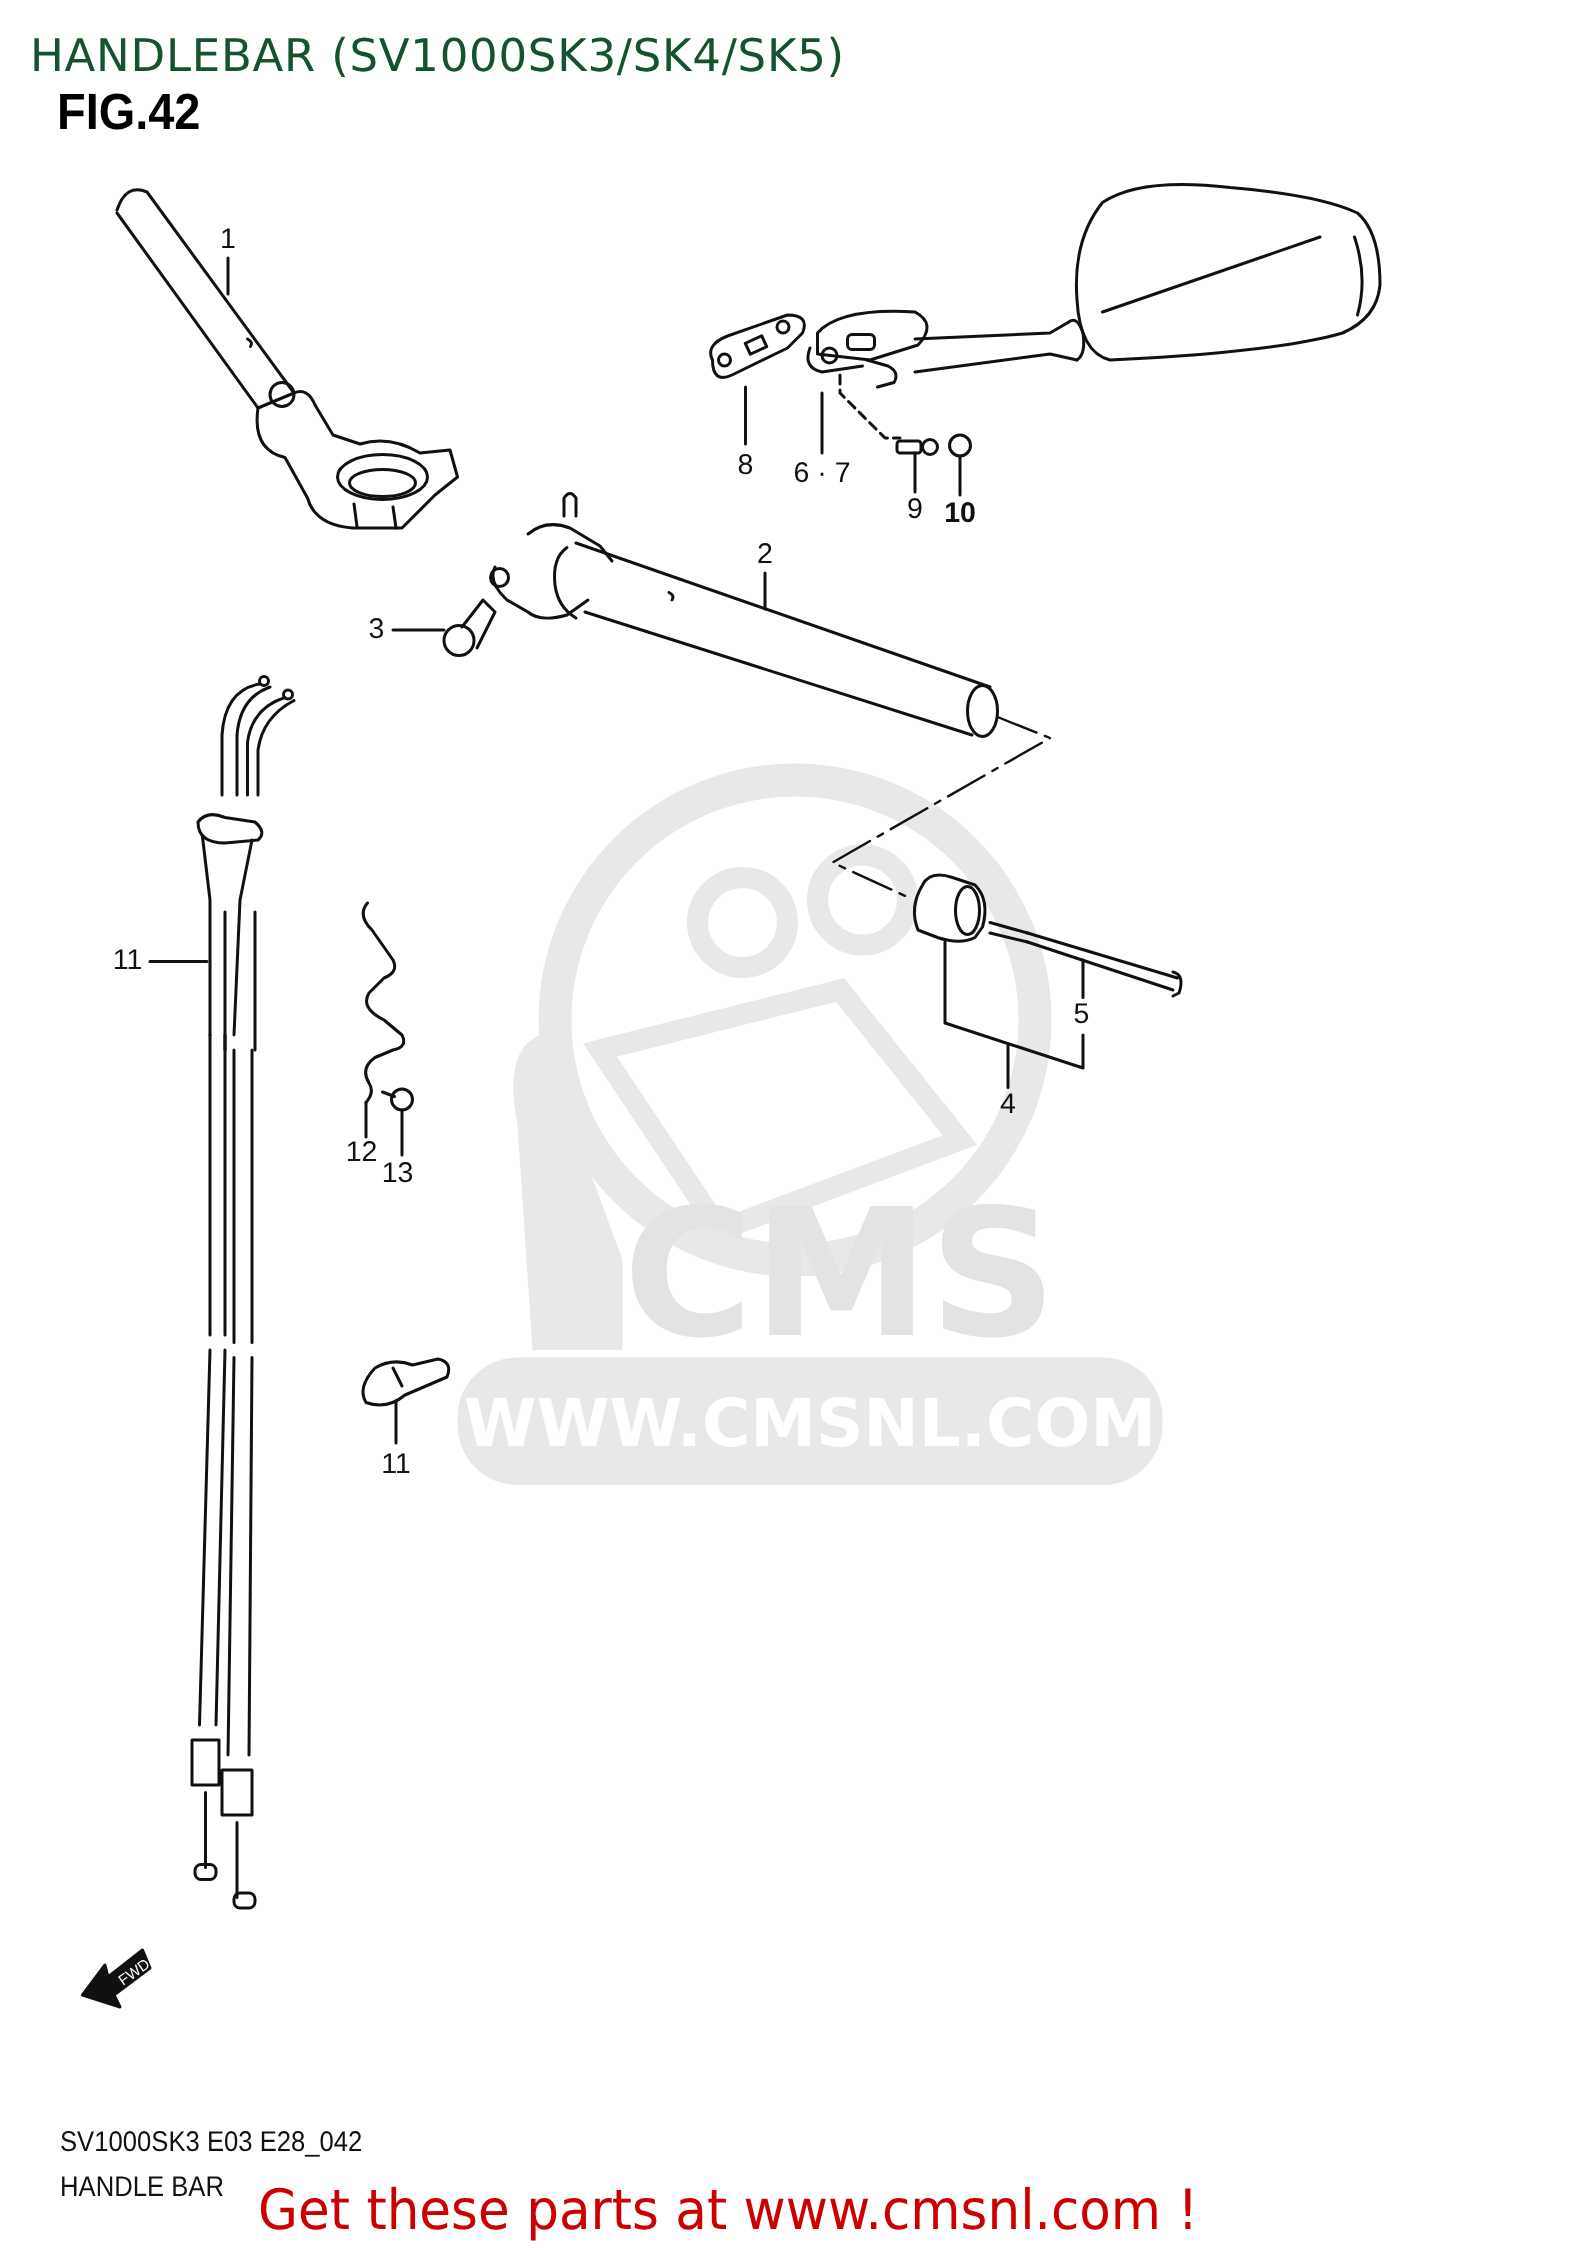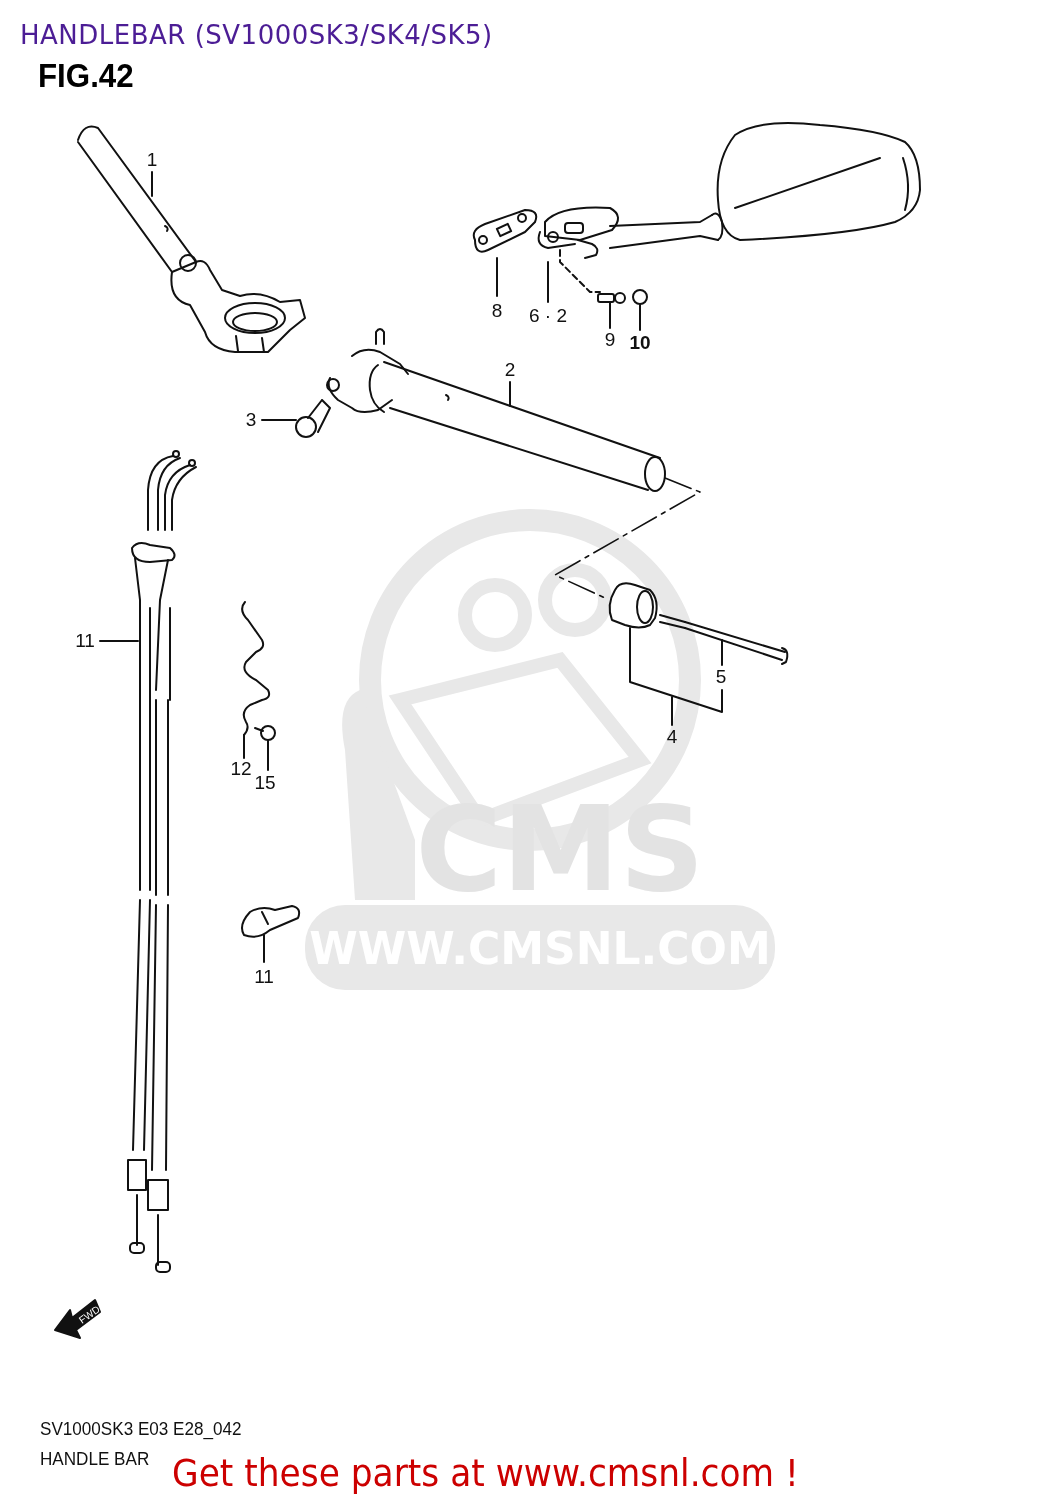--- a/index.html
+++ b/index.html
@@ -1,17 +1,17 @@
 <!DOCTYPE html>
 <html><head>
   <meta charset="utf-8">
   <style>
     html, body { margin: 0; padding: 0; background: #ffffff; }
     body { width: 1057px; height: 1500px; position: relative; overflow: hidden; font-family: "Liberation Sans", sans-serif; }
-    .page-title { position: absolute; left: 20px; top: 20px; font-size: 26px; color: #4c1d95; letter-spacing: 0.5px; font-family: "DejaVu Sans", sans-serif; }
+    .page-title { position: absolute; left: 20px; top: 20px; font-size: 30px; color: #14532d; letter-spacing: 0.5px; font-family: "DejaVu Sans", sans-serif; }
     .fig-label { position: absolute; left: 38px; top: 56px; font-size: 34px; font-weight: bold; color: #000; font-family: "Liberation Sans", sans-serif; transform: scaleX(0.92); transform-origin: left; }
     svg.diagram { position: absolute; left: 0; top: 0; }
     .callout { position: absolute; font-size: 19px; color: #111; font-family: "Liberation Sans", sans-serif; transform: translate(-50%, -50%); white-space: nowrap; }
     .footer-code { position: absolute; left: 40px; top: 1418px; font-size: 19px; color: #111; font-family: "Liberation Sans", sans-serif; transform: scaleX(0.9); transform-origin: left; }
     .footer-name { position: absolute; left: 40px; top: 1448px; font-size: 19px; color: #111; font-family: "Liberation Sans", sans-serif; transform: scaleX(0.9); transform-origin: left; }
     .promo { position: absolute; left: 172px; top: 1452px; font-size: 37px; color: #cc0000; font-family: "DejaVu Sans", sans-serif; transform: scaleX(0.93); transform-origin: left; }
     .wm-text { font-family: "DejaVu Sans", sans-serif; font-weight: bold; }
   </style>
 </head>
 <body>
@@ -143,25 +143,25 @@
   </g>
   <text x="82" y="1324" font-size="10" fill="#fff" transform="rotate(-35 82 1324)" font-family="Liberation Sans, sans-serif">FWD</text>
 </svg>
 
 <div id="callouts">
     <div class="callout" style="left: 152px; top: 160px;">1</div>
     <div class="callout" style="left: 510px; top: 370px;">2</div>
     <div class="callout" style="left: 251px; top: 420px;">3</div>
     <div class="callout" style="left: 672px; top: 737px;">4</div>
     <div class="callout" style="left: 721px; top: 677px;">5</div>
-    <div class="callout" style="left: 548px; top: 316px;">6 · 2</div>
+    <div class="callout" style="left: 548px; top: 316px;">6 · 7</div>
     <div class="callout" style="left: 497px; top: 311px;">8</div>
     <div class="callout" style="left: 610px; top: 340px;">9</div>
     <div class="callout" style="left: 640px; top: 343px; font-weight: bold;">10</div>
     <div class="callout" style="left: 85px; top: 641px; text-align: right;">11</div>
     <div class="callout" style="left: 241px; top: 769px;">12</div>
-    <div class="callout" style="left: 265px; top: 783px;">15</div>
+    <div class="callout" style="left: 265px; top: 783px;">13</div>
     <div class="callout" style="left: 264px; top: 977px;">11</div>
   </div>
 
 <div class="footer-code">SV1000SK3 E03 E28_042</div>
 <div class="footer-name">HANDLE BAR</div>
 <div class="promo">Get these parts at www.cmsnl.com !</div>
 
 </body></html>

